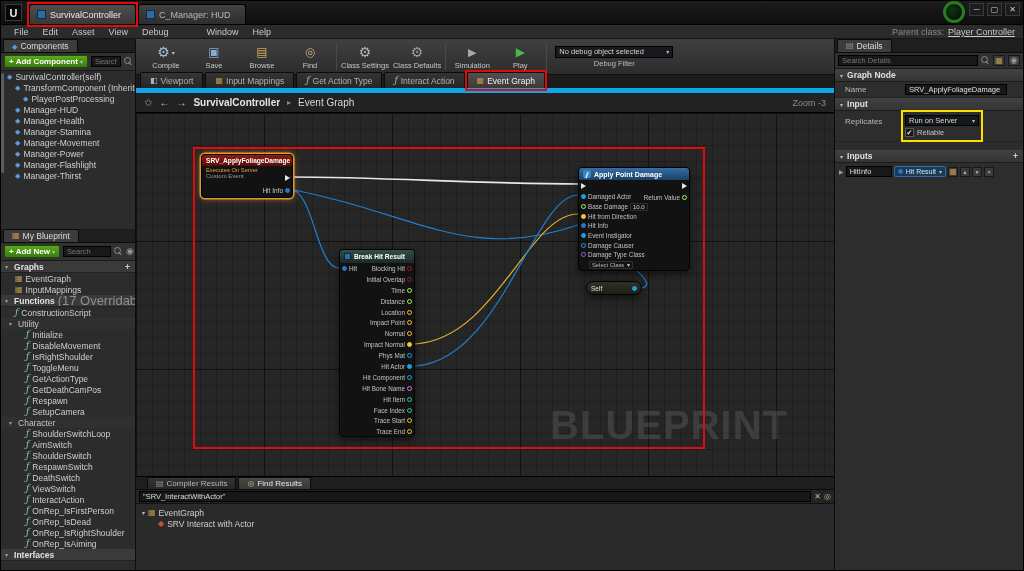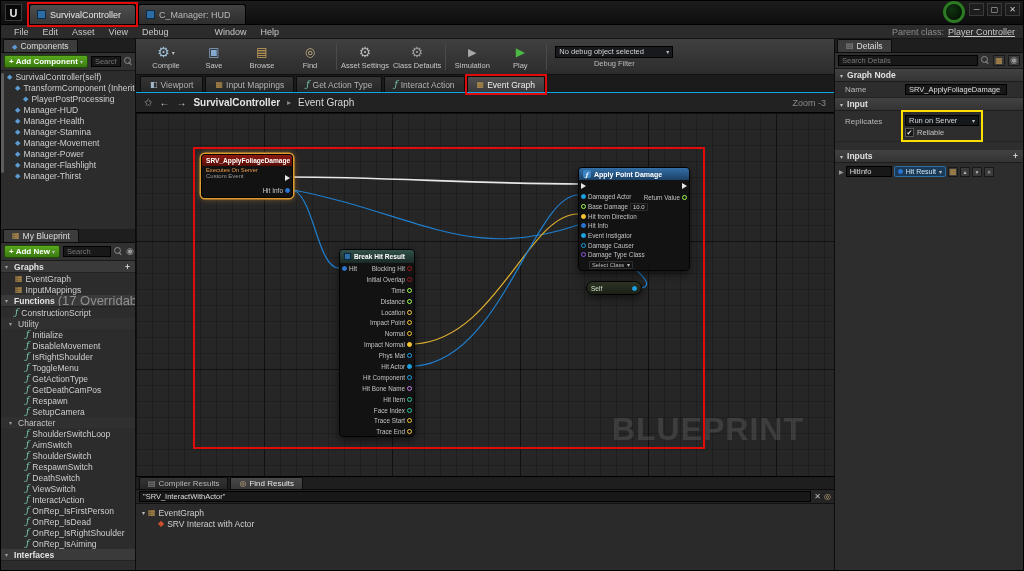--- a/index.html
+++ b/index.html
@@ -48,21 +48,21 @@
 .tt-tab{position:relative;display:flex;align-items:center;gap:4px;padding:0 14px 0 7px;font-size:9px;color:#b9b9b9;background:linear-gradient(#424242,#2d2d2d);border:1px solid #000;border-bottom:none;border-radius:3px 3px 0 0;white-space:nowrap}
 .tt-tab.active{background:linear-gradient(#4e4e4e,#383838);color:#e9e9e9}
 .tt-icon{width:9px;height:9px;background:#2e6da4;border:1px solid #0d2b44;flex:none}
 #win-buttons{position:absolute;right:3px;top:2px;display:flex;gap:3px}
 .win-btn{width:15px;height:13px;display:flex;align-items:center;justify-content:center;font-size:8px;color:#cfcfcf;background:#1d1d1d;border:1px solid #3a3a3a}
 #globe{position:absolute;right:58px;top:0;width:22px;height:22px;border-radius:50%;border:3px solid #2c7a22;background:radial-gradient(circle at 35% 35%,#10350f,#020a02)}
 
 
 #menubar{position:absolute;left:0;top:24px;right:0;height:14px;background:#2b2b2b;border-bottom:1px solid #161616;display:flex;align-items:center;padding-left:6px;font-size:9px}
 .menu-item{padding:0 7px;color:#c8c8c8;white-space:nowrap}
-.menu-item.gap{margin-left:32px}
+.menu-item.gap{margin-left:24px}
 #parent-class{position:absolute;right:8px;top:0;height:14px;display:flex;align-items:center;gap:4px;font-size:9px}
 #parent-class .pc-label{color:#8b8b8b}
 #parent-class .pc-value{color:#c6c6c6;text-decoration:underline}
 
 
 #left-panel{position:absolute;left:0;top:38px;bottom:0;width:135px;background:#2c2c2c;border-right:1px solid #0c0c0c}
 .panel-tabrow{height:14px;background:#1e1e1e;display:flex;align-items:flex-end;padding-left:2px;border-bottom:1px solid #0b0b0b}
 .panel-tab{display:flex;align-items:center;gap:3px;height:13px;padding:0 8px;background:#3c3c3c;border:1px solid #0b0b0b;border-bottom:none;border-radius:2px 2px 0 0;font-size:8.5px;color:#ddd;white-space:nowrap}
 .add-row{height:18px;display:flex;align-items:center;gap:3px;padding:0 3px;background:#313131;border-bottom:1px solid #1a1a1a}
 .green-btn{display:flex;align-items:center;gap:2px;background:linear-gradient(#58a81e,#3a7a10);border:1px solid #1f4a07;border-radius:2px;color:#fff;font-size:8px;font-weight:bold;height:13px;padding:0 4px;white-space:nowrap}
@@ -87,41 +87,41 @@
 .tb-item{display:flex;flex-direction:column;align-items:center;justify-content:center;min-width:44px;height:34px}
 .tb-item .ic{height:17px}
 .tb-label{font-size:7.5px;color:#c6c6c6;white-space:nowrap}
 .tb-item.sep{min-width:1px;width:1px;height:26px;background:#191919;border-right:1px solid #4a4a4a}
 .tb-caret-wrap{display:flex;align-items:center;gap:2px}
 #debug-group{display:flex;flex-direction:column;align-items:center;gap:1px;margin-left:4px}
 #debug-select{width:118px;height:12px;background:#17191c;border:1px solid #000;display:flex;align-items:center;justify-content:space-between;padding:0 3px;font-size:7.5px;color:#d2d2d2}
 #debug-filter{font-size:7.5px;color:#bdbdbd}
 
 
-#doc-tabs{position:absolute;left:135px;top:74px;width:698px;height:18px;background:#1b1b1b;border-bottom:1px solid #0ea5e9;display:flex;align-items:flex-end;padding-left:4px;gap:2px}
+#doc-tabs{position:absolute;left:135px;top:74px;width:698px;height:18px;background:#1b1b1b;border-bottom:5px solid #0ea5e9;display:flex;align-items:flex-end;padding-left:4px;gap:2px}
 .doc-tab{position:relative;height:16px;display:flex;align-items:center;gap:3px;padding:0 9px;font-size:8.5px;color:#b2b2b2;background:linear-gradient(#343434,#262626);border:1px solid #0b0b0b;border-bottom:none;border-radius:2px 2px 0 0;white-space:nowrap}
 .doc-tab.active{background:linear-gradient(#505050,#3a3a3a);color:#efefef}
 #breadcrumb{position:absolute;left:135px;top:92px;width:698px;height:20px;background:#222;border-bottom:1px solid #000;display:flex;align-items:center;gap:7px;padding:0 8px;font-size:10px}
 #bc-star{color:#9a9a9a;font-size:10px}
 .bc-arrow{color:#d5d5d5;font-size:10px}
 #bc-root{color:#e4e4e4;font-weight:bold}
 #bc-sep{color:#8a8a8a;font-size:8px}
 #bc-current{color:#d8d8d8}
 #zoom-label{margin-left:auto;color:#8d8d8d;font-size:9px}
 
 
 #canvas{position:absolute;left:135px;top:112px;width:698px;height:363px;overflow:hidden;background-color:#262626;
 background-image:
  linear-gradient(rgba(0,0,0,.45) 1px,transparent 1px),
  linear-gradient(90deg,rgba(0,0,0,.45) 1px,transparent 1px),
  linear-gradient(rgba(0,0,0,.18) 1px,transparent 1px),
  linear-gradient(90deg,rgba(0,0,0,.18) 1px,transparent 1px);
 background-size:128px 128px,128px 128px,16px 16px,16px 16px}
 #wires{position:absolute;left:0;top:0;z-index:1}
-#watermark{position:absolute;right:30px;bottom:28px;font-size:32px;font-weight:bold;letter-spacing:1px;color:rgba(190,190,190,.16);z-index:0}
+#watermark{position:absolute;right:46px;bottom:28px;font-size:40px;font-weight:bold;letter-spacing:1px;color:rgba(190,190,190,.16);z-index:0}
 .node{position:absolute;background:rgba(17,17,17,.93);border:1px solid #020202;border-radius:4px;box-shadow:0 3px 8px rgba(0,0,0,.55);z-index:2;font-size:6.5px;color:#c9c9c9}
 .node .hdr{display:flex;align-items:center;gap:3px;padding:0 4px;border-radius:3px 3px 0 0;color:#fff;font-weight:bold;white-space:nowrap;overflow:hidden}
 .dot{width:5px;height:5px;border-radius:50%;border:1px solid var(--c,#888);flex:none}
 .dot.connected{background:var(--c,#888)}
 .dot.bool{--c:#9a1b1b}.dot.float{--c:#9dff4f}.dot.int{--c:#27c8a0}.dot.vector{--c:#f6c433}
 .dot.object{--c:#1ba1e2}.dot.struct{--c:#2a74d0}.dot.name{--c:#c77fe8}.dot.class{--c:#9257e8}
 .exec{width:0;height:0;border-top:3.5px solid transparent;border-bottom:3.5px solid transparent;border-left:5px solid #e6e6e6;flex:none}
 
 #node-event{left:65px;top:41px;width:92px;height:44px;box-shadow:0 0 0 1.5px #dd9a2e,0 0 7px rgba(235,160,50,.7)}
 #node-event .hdr{height:11px;background:linear-gradient(#8e1a10,#570f09);font-size:6.6px}
@@ -147,21 +147,21 @@
 .pin-value{background:#141414;border:1px solid #2e2e2e;border-radius:1px;padding:0 2px;font-size:6px;color:#d8d8d8}
 .pin-value:empty{display:none}
 #select-class{margin:1px 0 0 10px;width:44px;height:8px;background:#141414;border:1px solid #2e2e2e;border-radius:1px;display:flex;align-items:center;justify-content:space-between;padding:0 2px;font-size:5.8px;color:#bdbdbd}
 
 #node-self{left:450px;top:168px;width:56px;height:14px;background:linear-gradient(#2c3324,#1b2016);display:flex;align-items:center;gap:3px;padding:0 4px;border-radius:7px}
 #node-self .self-label{font-size:6.5px;color:#d8e4d0}
 #node-self .dot{margin-left:auto}
 
 
 #bottom-panel{position:absolute;left:135px;top:475px;width:698px;height:96px;background:#2a2a2a;border-top:1px solid #000}
-#bp-tabs{height:13px;background:#1e1e1e;display:flex;align-items:flex-end;padding-left:3px;gap:2px;border-bottom:1px solid #0a0a0a}
+#bp-tabs{height:13px;background:#1e1e1e;display:flex;align-items:flex-end;padding-left:11px;gap:2px;border-bottom:1px solid #0a0a0a}
 .bp-tab{height:12px;display:flex;align-items:center;gap:3px;padding:0 8px;font-size:8px;color:#b5b5b5;background:linear-gradient(#333,#272727);border:1px solid #0b0b0b;border-bottom:none;border-radius:2px 2px 0 0;white-space:nowrap}
 .bp-tab.active{background:linear-gradient(#484848,#383838);color:#e8e8e8}
 #bp-search{height:14px;display:flex;align-items:center;gap:3px;padding:1px 3px;background:#242424;border-bottom:1px solid #111}
 #bp-search input{flex:1;height:11px}
 #bp-search .xbtn{color:#bbb;font-size:8px}
 #bp-results{padding:3px 0 0 6px}
 .res-row{height:11px;display:flex;align-items:center;gap:3px;font-size:8.5px;color:#cfcfcf}
 .res-row.child{padding-left:16px}
 
 
@@ -555,21 +555,21 @@
           
         </div>
 
       </div>
 
       <div class="tb-item btn">
         <div class="tb-caret-wrap">
           <span class="ic settings"></span>
 
         </div>
-        <span class="tb-label">Asset Settings</span>
+        <span class="tb-label">Class Settings</span>
       </div>
 
       <div class="tb-item btn">
         <div class="tb-caret-wrap">
           <span class="ic defaults"></span>
 
         </div>
         <span class="tb-label">Class Defaults</span>
       </div>
 

